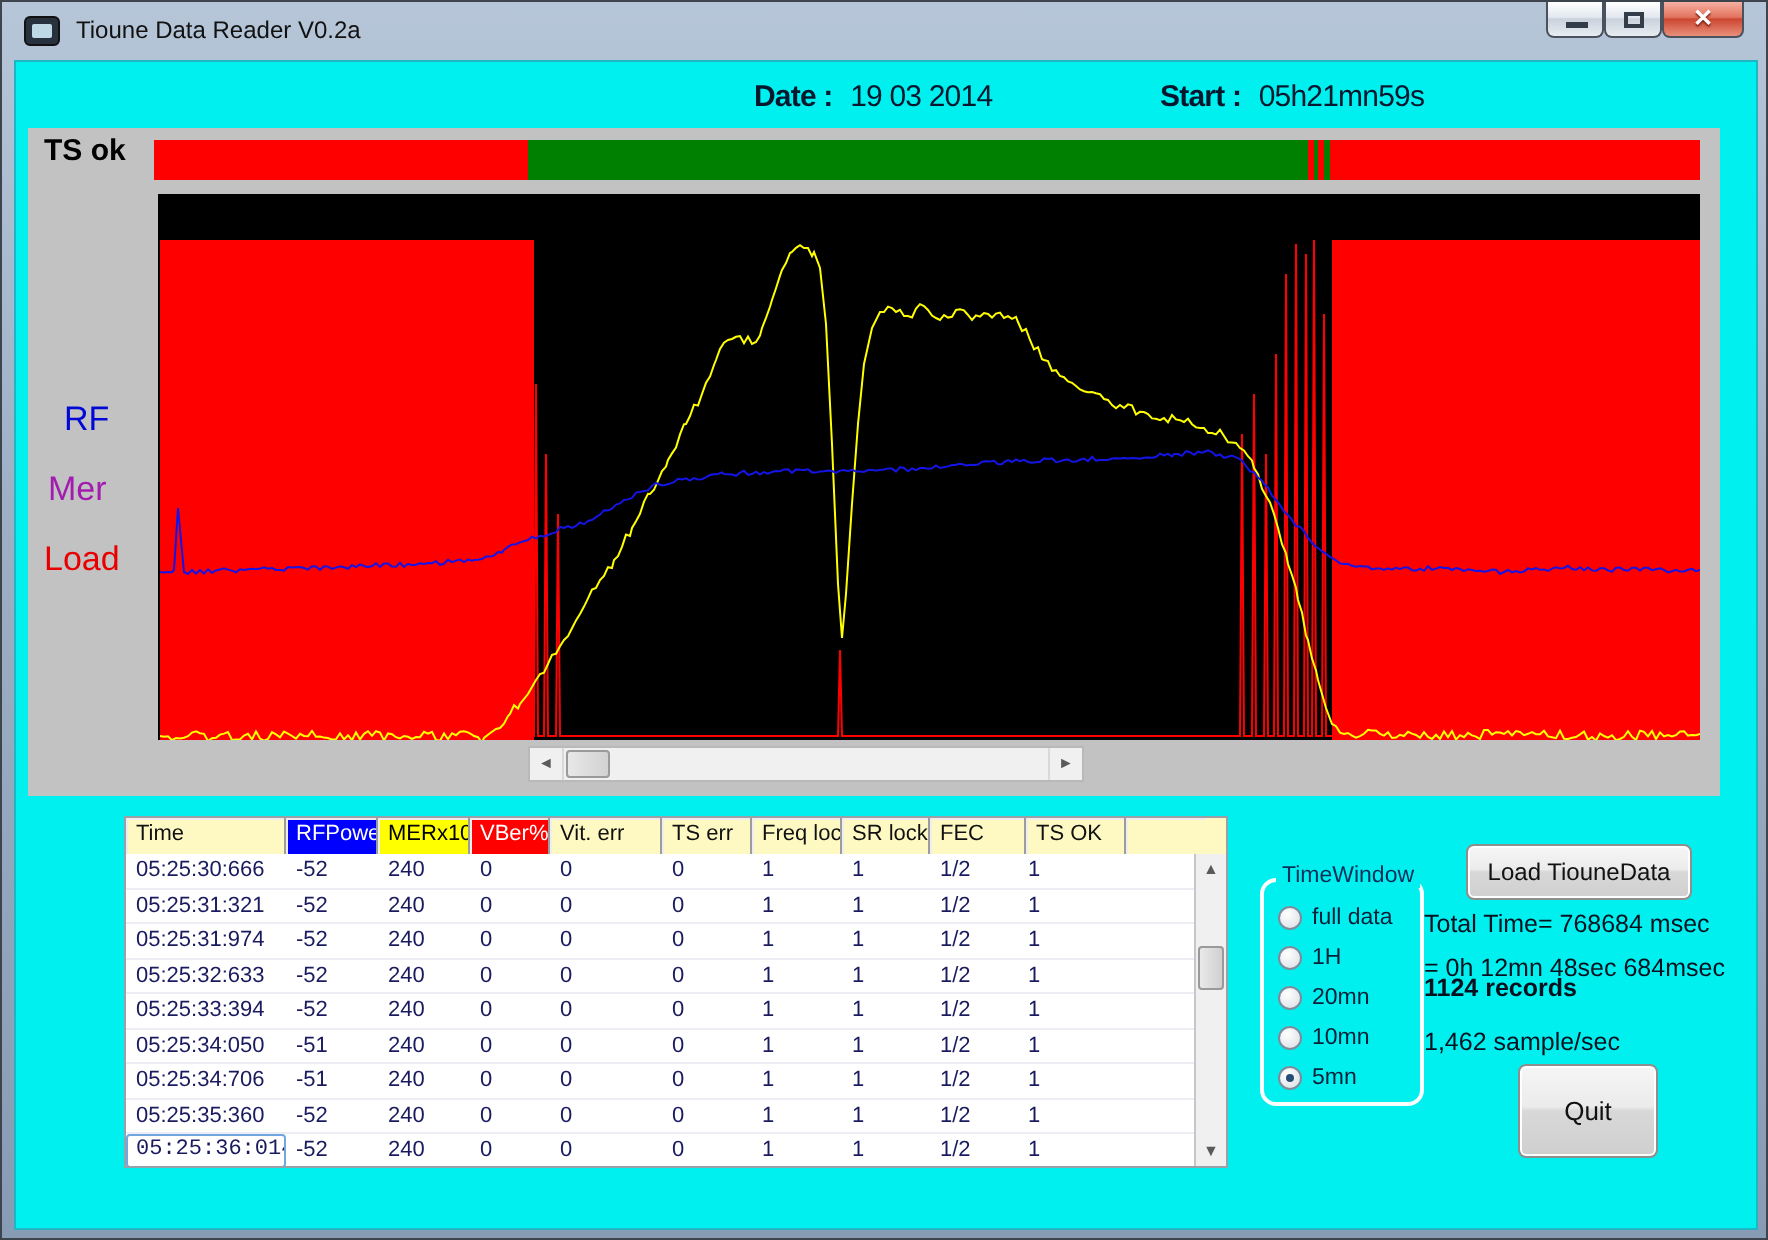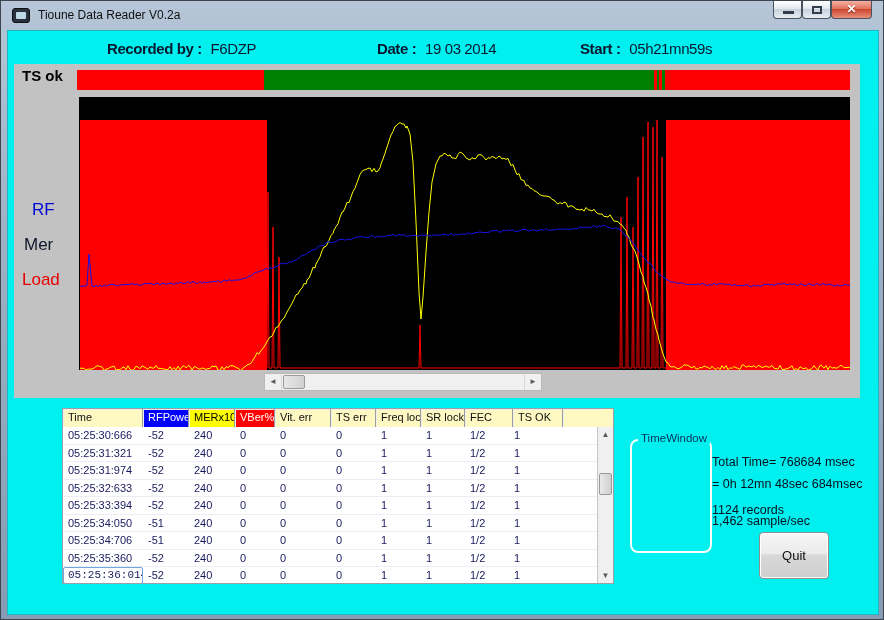--- a/index.html
+++ b/index.html
@@ -43,21 +43,21 @@
             background:#ff0000; overflow:hidden; }
   .ts-seg { position:absolute; top:0; bottom:0; }
   .chart { position:absolute; left:65px; top:33px; width:771px; height:273px;
            background:#000; overflow:hidden; }
   .red-block { position:absolute; top:23px; bottom:0; background:#ff0000; }
   .red-left  { left:1px;  width:187px; }
   .red-right { left:587px; right:0; }
   .chart svg { position:absolute; left:0; top:0; }
   .axis-label { position:absolute; font-size:17px; font-weight:normal; }
   .lbl-rf   { left:18px; top:136px; color:#0008d6; }
-  .lbl-mer  { left:10px; top:171px; color:#0f172a; }
+  .lbl-mer  { left:10px; top:171px; color:#a21caf; }
   .lbl-vber { left:8px;  top:206px; color:#e80000; }
 
   
   .hscroll { position:absolute; left:250px; top:309px; width:278px; height:18px;
              background:#f0f0f0; border:1px solid #b9b9b9; }
   .hs-arrow { position:absolute; top:0; bottom:0; width:17px; background:#f0f0f0;
               color:#5a5a5a; font-size:8px; text-align:center; line-height:16px; }
   .hs-left { left:0; border-right:1px solid #d9d9d9; }
   .hs-right { right:0; border-left:1px solid #d9d9d9; }
   .hs-thumb { position:absolute; left:18px; top:1px; width:22px; height:14px;
@@ -97,21 +97,21 @@
   .radio-label { font-size:11.5px; color:#0a2038; white-space:nowrap; }
 
   
   .btn { position:absolute; border:1px solid #8e8e8e; border-radius:4px;
          background:linear-gradient(180deg,#f6f6f6,#ebebeb 45%,#d8d8d8 50%,#cfcfcf);
          box-shadow:inset 0 0 0 1px #fff; font-size:12px; color:#111;
          text-align:center; }
   .btn-load { left:725px; top:391px; width:113px; height:28px; line-height:26px; }
   .btn-quit { left:751px; top:501px; width:70px; height:47px; line-height:45px; font-size:13px; }
   .stat-line { position:absolute; left:704px; font-size:12.5px; color:#06101e; white-space:nowrap; }
-  .stat-1 { top:424px; } .stat-2 { top:446px; } .stat-3 { top:472px; } .stat-4 { top:483px; }
+  .stat-1 { top:424px; } .stat-2 { top:446px; } .stat-3 { top:456px;font-weight:bold; } .stat-4 { top:483px; }
 
   .filename { position:absolute; left:142px; top:558px; font-size:11.5px; color:#0a0a0a; }
 </style>
 </head>
 <body>
 
 <div class="win">
   <div class="titlebar">
     <div class="app-icon">
         <div class="screen"></div>
@@ -123,24 +123,20 @@
         </div>
       <div class="winbtn">
           <span class="glyph-max"></span>
         </div>
       <div class="winbtn close">✕</div>
     </div>
   </div>
 
   <div class="client">
 
-    <div class="hdr-group" style="left:99px">
-      <span class="hdr-label">Recorded by :</span>
-      <span class="hdr-value">F6DZP</span>
-    </div>
     <div class="hdr-group" style="left:369px">
       <span class="hdr-label">Date :</span>
       <span class="hdr-value">19 03 2014</span>
     </div>
     <div class="hdr-group" style="left:572px">
       <span class="hdr-label">Start :</span>
       <span class="hdr-value">05h21mn59s</span>
     </div>
 
     <div class="panel">
@@ -302,22 +298,45 @@
         </div>
       <div class="vscroll">
         <div class="vs-arrow vs-up">▲</div>
         <div class="vs-thumb"></div>
         <div class="vs-arrow vs-down">▼</div>
       </div>
     </div>
 
     <div class="groupbox">
       <div class="group-title">TimeWindow</div>
-    </div>
-
+      <div class="radios">
+          <div class="radio-row">
+            <span class="radio"></span>
+            <span class="radio-label">full data</span>
+          </div>
+          <div class="radio-row">
+            <span class="radio"></span>
+            <span class="radio-label">1H</span>
+          </div>
+          <div class="radio-row">
+            <span class="radio"></span>
+            <span class="radio-label">20mn</span>
+          </div>
+          <div class="radio-row">
+            <span class="radio"></span>
+            <span class="radio-label">10mn</span>
+          </div>
+          <div class="radio-row">
+            <span class="radio sel"></span>
+            <span class="radio-label">5mn</span>
+          </div>
+        </div>
+    </div>
+
+    <div class="btn btn-load">Load TiouneData</div>
 
     <div class="stat-line stat-1">Total Time= 768684 msec</div>
     <div class="stat-line stat-2">= 0h 12mn 48sec 684msec</div>
     <div class="stat-line stat-3">1124 records</div>
     <div class="stat-line stat-4">1,462 sample/sec</div>
 
     <div class="btn btn-quit">Quit</div>
 
   </div>
 </div>

